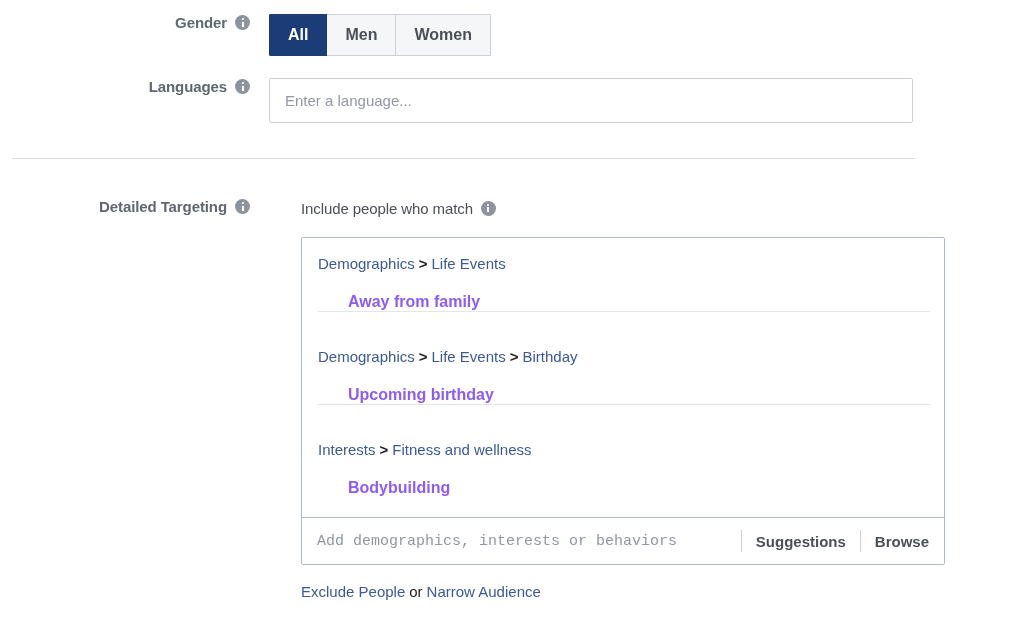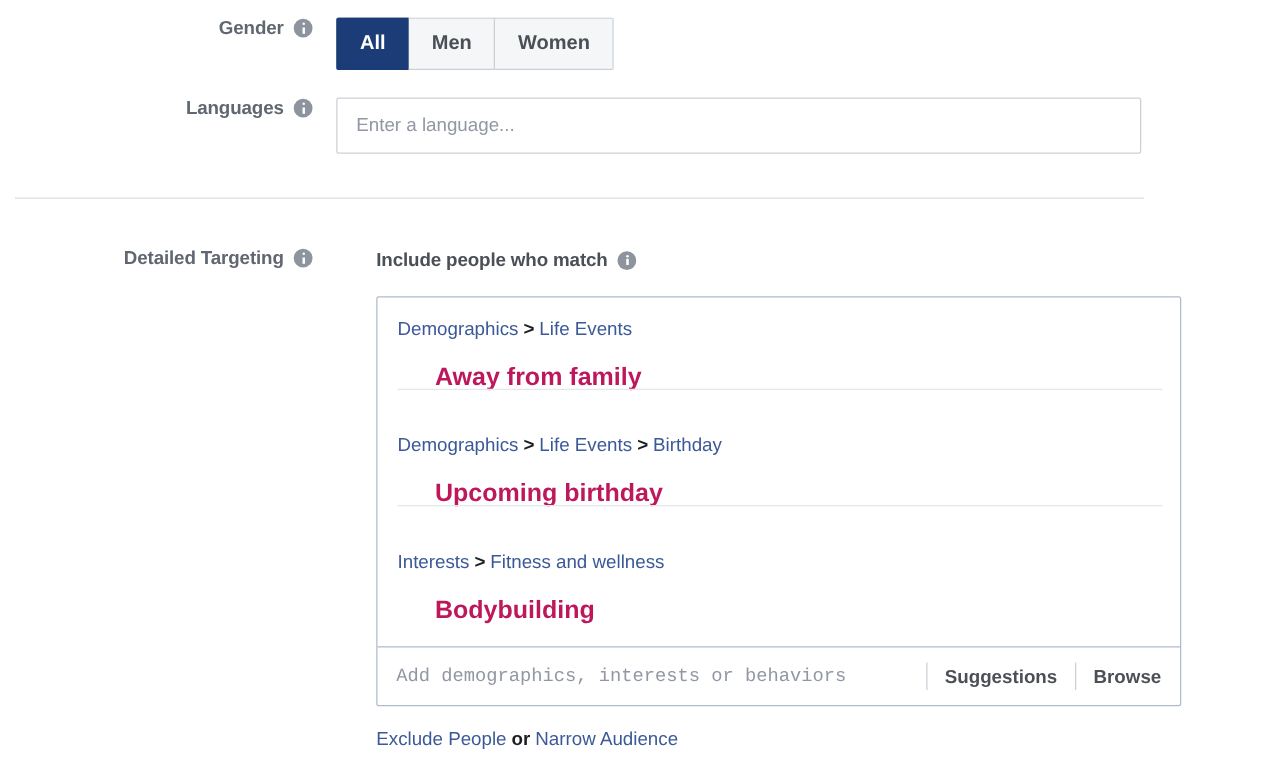--- a/index.html
+++ b/index.html
@@ -154,21 +154,21 @@
     position: absolute;
     left: 0;
     top: 198px;
     width: 1028px;
     gap: 32px;
   }
   .subhead {
     display: flex;
     align-items: center;
     font-size: 15px;
-    font-weight: bold;
+    font-weight: normal;
     color: #4b4f56;
     letter-spacing: -0.1px;
     height: 20px;
   }
   .subhead .info-icon {
     background: #8d949e;
   }
 
   .targeting-box {
     margin-top: 19px;
@@ -205,23 +205,23 @@
     color: #3b5998;
     text-decoration: none;
     cursor: pointer;
   }
   .crumb-sep {
     color: #1c1e21;
     font-weight: bold;
     margin: 0 4px;
   }
   .item-name {
-    font-size: 20px;
-    font-weight: bold;
-    color: #be185d;
+    font-size: 16px;
+    font-weight: bold;
+    color: #8b5cf6;
     margin: 18px 0 19px 30px;
     line-height: 20px;
   }
 
   .search-bar {
     border-top: 1px solid #b0bacd;
     height: 47px;
     display: flex;
     align-items: center;
     padding: 0 15px;
@@ -264,21 +264,21 @@
     line-height: 20px;
   }
   .footer-link {
     color: #3b5998;
     text-decoration: none;
     cursor: pointer;
   }
   .footer-or {
     color: #1c1e21;
     margin: 0 4px;
-    font-weight: bold;
+    font-weight: normal;
   }
 </style>
 </head>
 <body>
 
 <div class="row" id="gender-row">
   <div class="label-col">
     <span class="field-label">Gender</span>
     <span class="info-icon"></span>
   </div>

